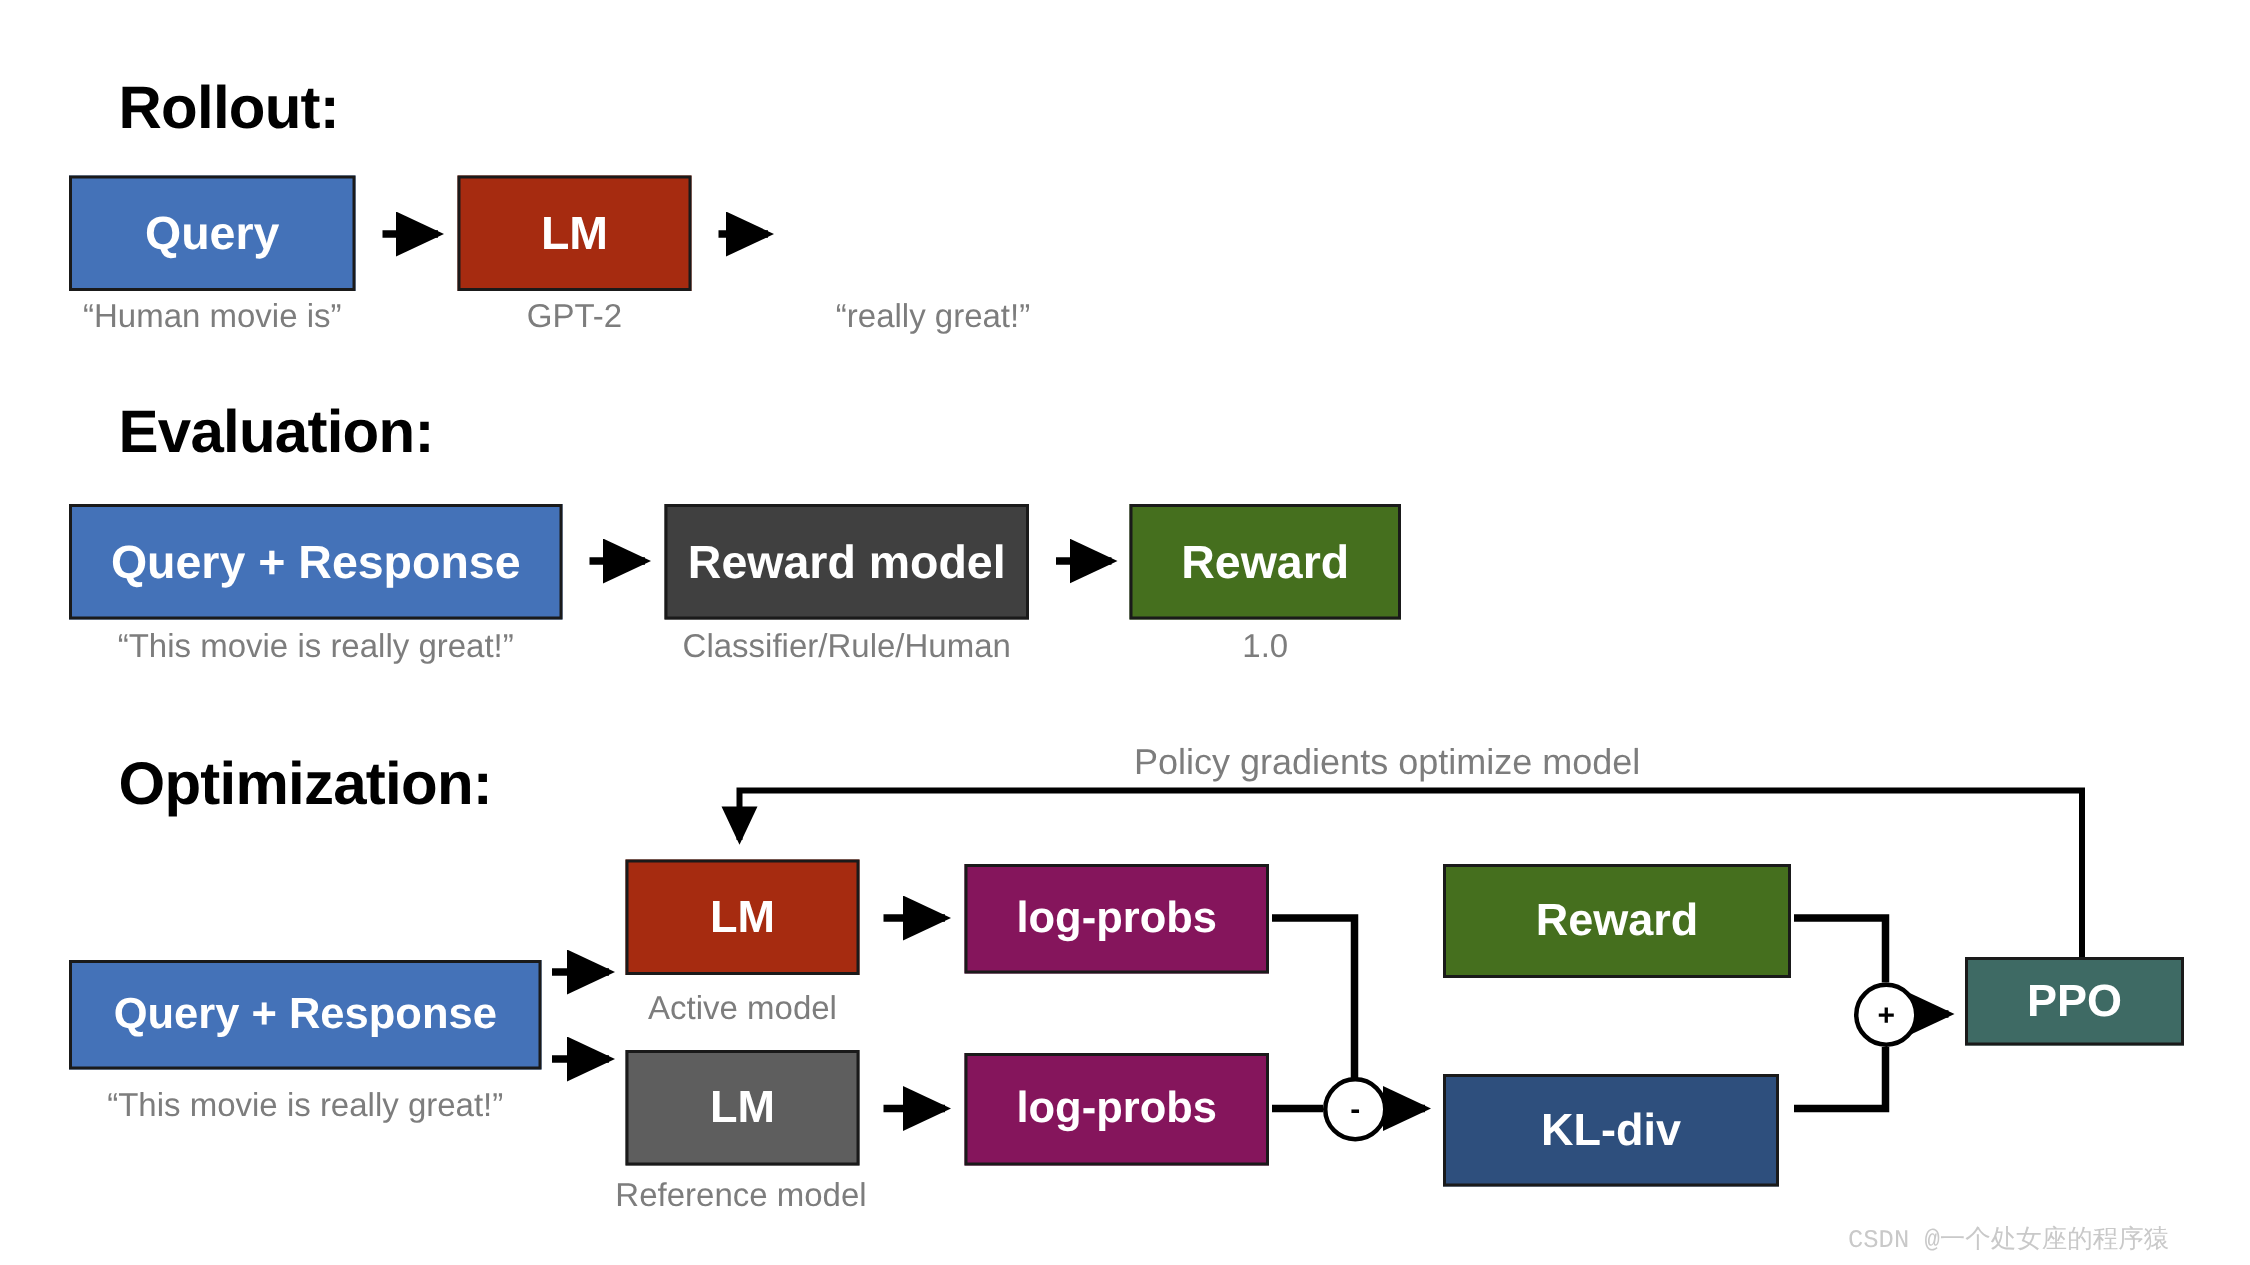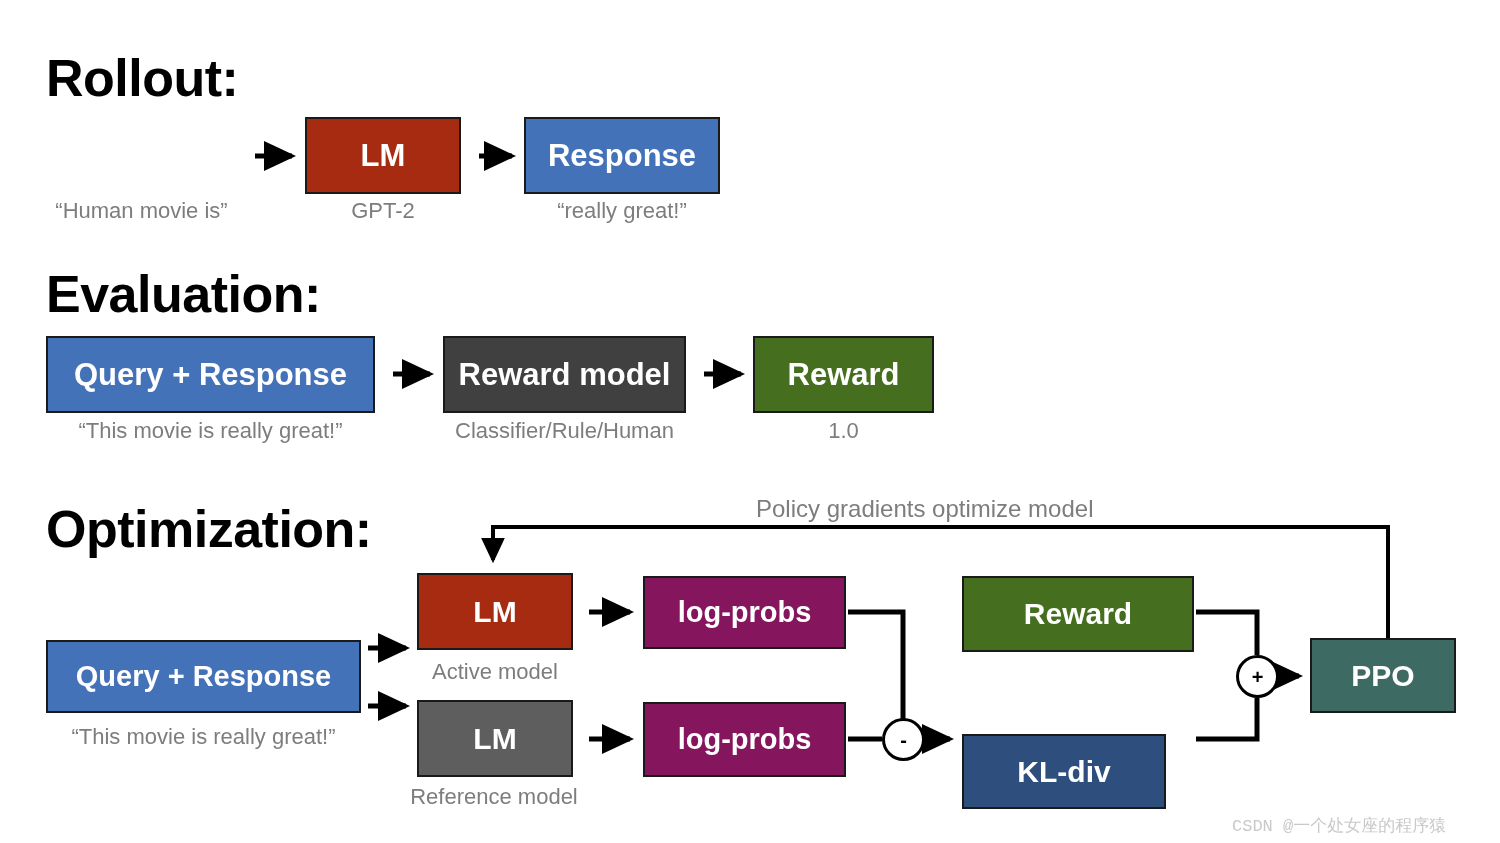--- a/index.html
+++ b/index.html
@@ -12,25 +12,26 @@
     width: 1500px;
     height: 843px;
     background: #ffffff;
     font-family: "Liberation Sans", sans-serif;
     overflow: hidden;
   }
   .section-title {
     position: absolute;
     font-family: "Liberation Sans", sans-serif;
     font-weight: bold;
-    font-size: 52px;
+    font-size: 40px;
     color: #000000;
     letter-spacing: -0.5px;
     white-space: nowrap;
     line-height: 1;
+    margin-left: 33px;
   }
   .node {
     position: absolute;
     box-sizing: border-box;
     border: 2px solid #1a1a1a;
     display: flex;
     align-items: center;
     justify-content: center;
     color: #ffffff;
     font-family: "Liberation Sans", sans-serif;
@@ -123,30 +124,30 @@
 
     <polyline points="1196,739 1257,739 1257,698" fill="none" stroke="#000" stroke-width="5"></polyline>
 
     <line x1="1281" y1="676" x2="1299" y2="676" stroke="#000" stroke-width="5" marker-end="url(#arrowhead)"></line>
 
     <polyline points="1388,638 1388,527 493,527 493,560" fill="none" stroke="#000" stroke-width="4" marker-end="url(#arrowheadbig)"></polyline>
   </svg>
 
   <div class="section-title" style="left:46px; top:52px;">Rollout:</div>
 
+  <div class="node" style="left:46px; top:117px; width:191px; height:77px; background:#4472B8; font-size:31px;">
+    <span>Query</span>
+  </div>
   <div class="caption" style="left:46px; top:200px; width:191px;">“Human movie is”</div>
 
   <div class="node" style="left:305px; top:117px; width:156px; height:77px; background:#A62B10; font-size:31px;">
     <span>LM</span>
   </div>
   <div class="caption" style="left:305px; top:200px; width:156px;">GPT-2</div>
 
-  <div class="node" style="left:524px; top:117px; width:196px; height:77px; background:#4472B8; font-size:31px;">
-    <span>Response</span>
-  </div>
   <div class="caption" style="left:524px; top:200px; width:196px;">“really great!”</div>
 
   <div class="section-title" style="left:46px; top:268px;">Evaluation:</div>
 
   <div class="node" style="left:46px; top:336px; width:329px; height:77px; background:#4472B8; font-size:31px;">
     <span>Query + Response</span>
   </div>
   <div class="caption" style="left:46px; top:420px; width:329px;">“This movie is really great!”</div>
 
   <div class="node" style="left:443px; top:336px; width:243px; height:77px; background:#404040; font-size:31px;">
@@ -187,27 +188,27 @@
   </div>
 
   <div class="op-circle" style="left:882px; top:718px; width:43px; height:43px;">
     <span>-</span>
   </div>
 
   <div class="node" style="left:962px; top:576px; width:232px; height:76px; background:#456F1E; font-size:30px;">
     <span>Reward</span>
   </div>
 
-  <div class="node" style="left:962px; top:734px; width:204px; height:75px; background:#2E4F7D; font-size:30px;">
+  <div class="node" style="left:962px; top:716px; width:224px; height:75px; background:#2E4F7D; font-size:30px;">
     <span>KL-div</span>
   </div>
 
   <div class="op-circle" style="left:1236px; top:655px; width:43px; height:43px;">
     <span>+</span>
   </div>
 
-  <div class="node" style="left:1310px; top:638px; width:146px; height:75px; background:#3E6A64; font-size:30px;">
+  <div class="node" style="left:1310px; top:638px; width:146px; height:59px; background:#3E6A64; font-size:30px;">
     <span>PPO</span>
   </div>
 
   <div class="watermark" style="left:1232px; top:814px;">CSDN @一个处女座的程序猿</div>
 
 </div>
 
 </body></html>

